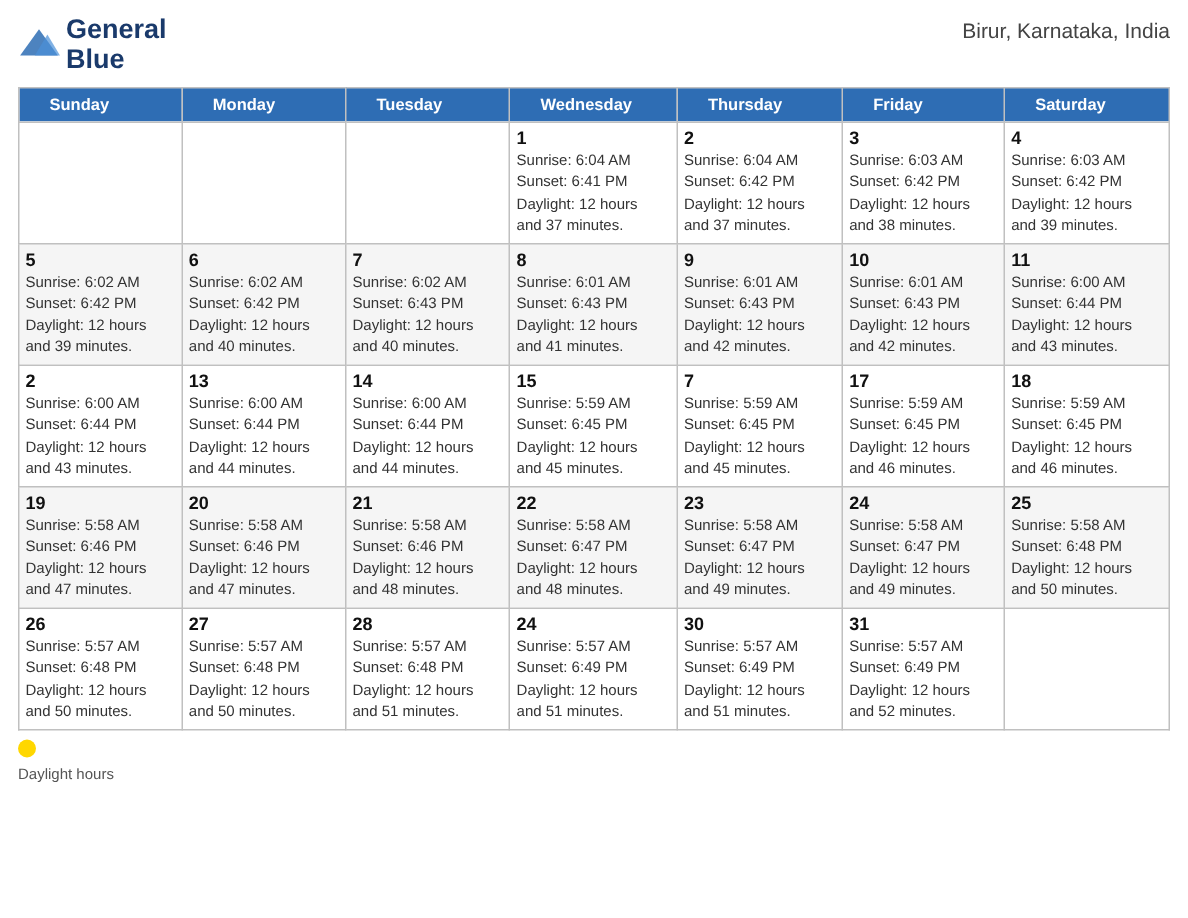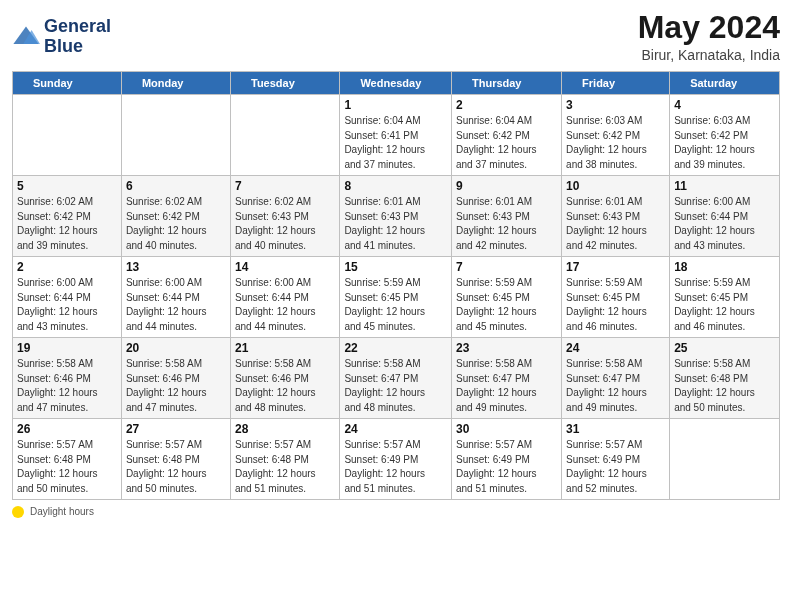--- a/index.html
+++ b/index.html
@@ -12,21 +12,21 @@
     }
     .page {
       width: 792px;
       min-height: 612px;
       background: #fff;
       padding: 10px 12px 10px 12px;
     }
     .header {
       display: flex;
       justify-content: space-between;
-      align-items: center;
+      align-items: flex-start;
       margin-bottom: 8px;
     }
     .logo {
       display: flex;
       align-items: center;
       gap: 4px;
     }
     .logo-text {
       font-size: 18px;
       font-weight: bold;
@@ -94,20 +94,21 @@
     }
     .empty-cell {
       background: #fff !important;
     }
     .footer-note {
       margin-top: 6px;
       font-size: 10px;
       color: #555;
       display: flex;
       gap: 6px;
+      flex-direction: column;
     }
     .footer-dot {
       width: 12px;
       height: 12px;
       background: #ffd700;
       border-radius: 50%;
       display: inline-block;
     }
   </style>
 </head>
@@ -119,21 +120,20 @@
       <svg class="logo-icon" viewBox="0 0 40 40">
         <polygon points="20,5 38,30 2,30" fill="#2e6db4" opacity="0.85"></polygon>
         <polygon points="28,10 40,30 16,30" fill="#4a90d9" opacity="0.7"></polygon>
       </svg>
       <div class="logo-text">
         <span>General</span>
         <span>Blue</span>
       </div>
     </div>
     <div class="title-block">
-      <div class="cal-title">May 2024</div>
       <div class="cal-subtitle">Birur, Karnataka, India</div>
     </div>
   </div>
 
   <table class="calendar">
     <thead>
       <tr>
       <th>Sunday</th>
           <th>Monday</th>
           <th>Tuesday</th>

